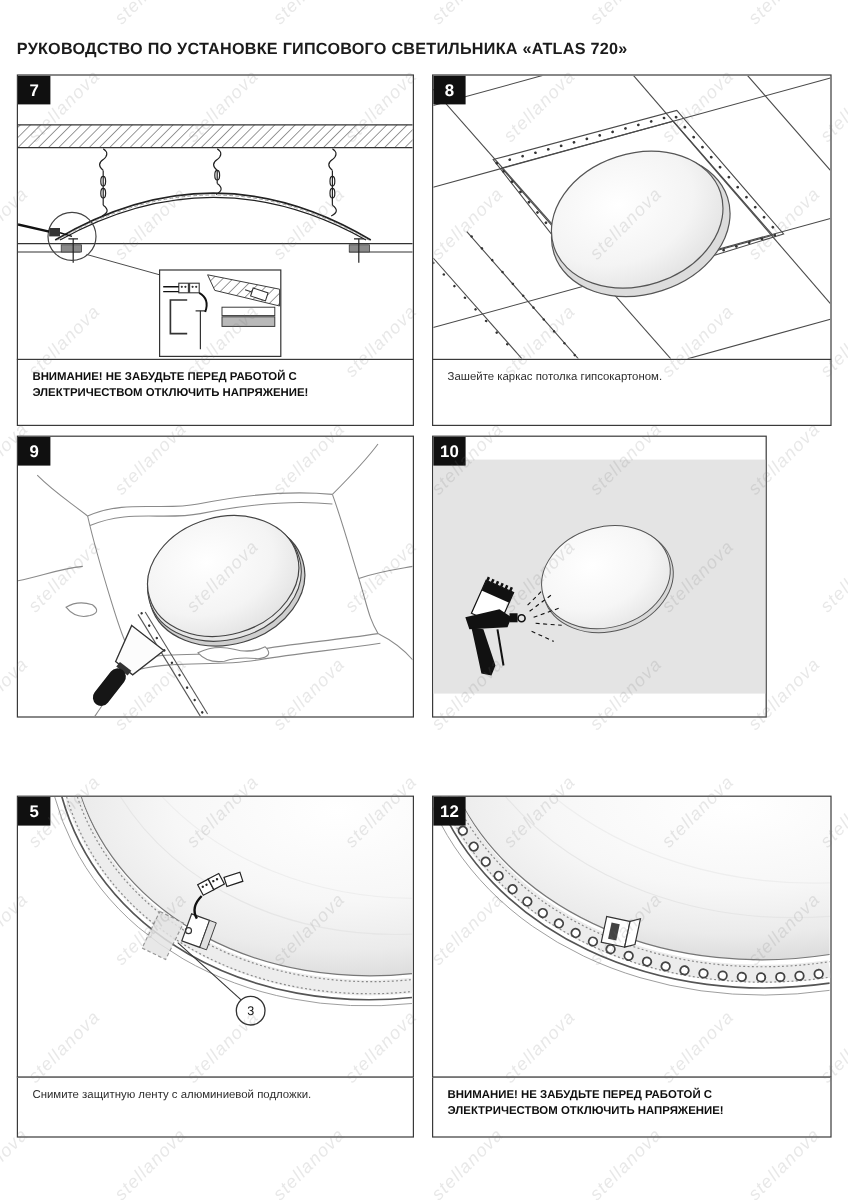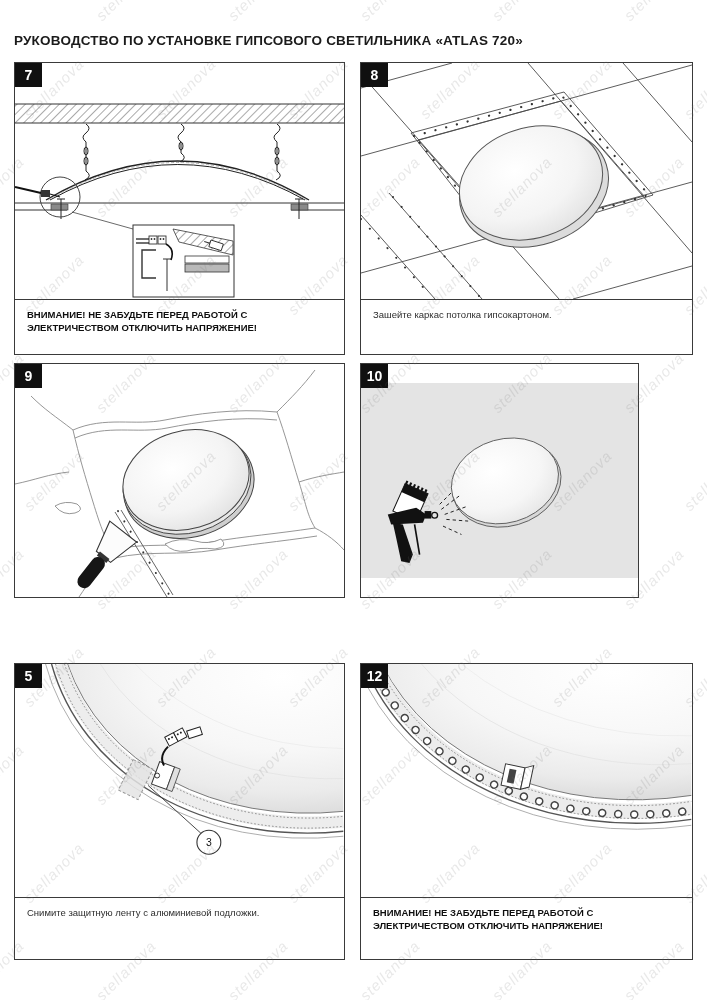--- a/index.html
+++ b/index.html
@@ -18,21 +18,21 @@
   .cap p{margin:0}
   
   #p7 {left:14px; top:62px; width:331px}
   #p8 {left:360px;top:62px; width:333px}
   #p9 {left:14px; top:363px;width:331px}
   #p10{left:360px;top:363px;width:279px}
   #p11{left:14px; top:663px;width:331px}
   #p12{left:360px;top:663px;width:333px}
   #p7 .fig,#p8 .fig{height:238px} #p7 .cap,#p8 .cap{height:56px}
   #p9 .fig,#p10 .fig{height:235px} #p9 .cap,#p10 .cap{height:58px}
-  #p11 .fig,#p12 .fig{height:235px} #p11 .cap,#p12 .cap{height:63px}
+  #p11 .fig,#p12 .fig{height:235px} #p11 .cap,#p12 .cap{height:51px}
   #watermarks{position:absolute;inset:0;overflow:hidden;pointer-events:none;z-index:40}
   .wm{position:absolute;transform:rotate(-45deg);font-size:15px;font-style:italic;
       color:rgba(110,110,110,0.16);letter-spacing:1px;white-space:nowrap}
 </style>
 </head>
 <body>
 
 <div id="page-title">РУКОВОДСТВО ПО УСТАНОВКЕ ГИПСОВОГО СВЕТИЛЬНИКА «ATLAS 720»</div>
 
 <div class="panel" id="p7">

